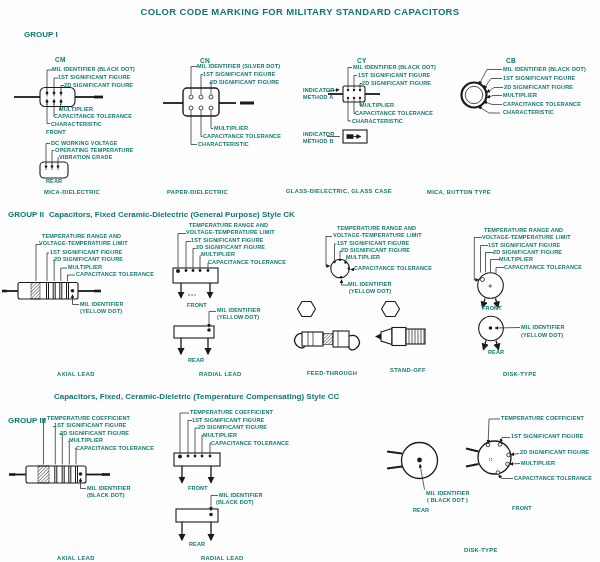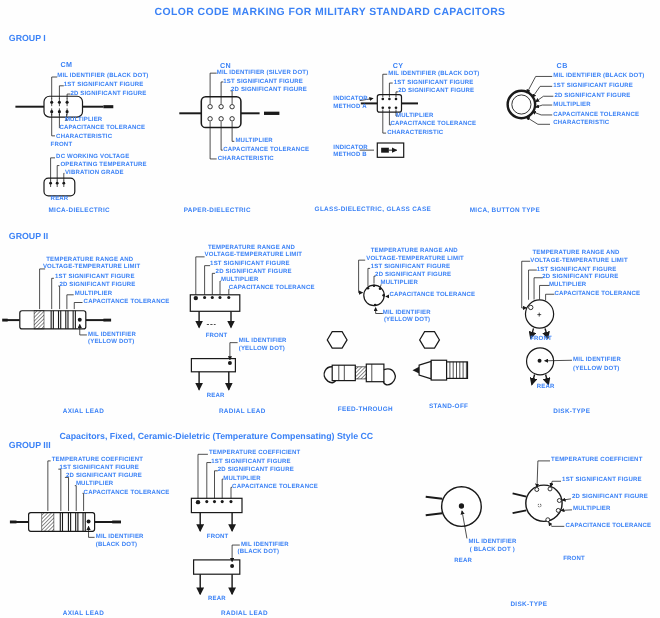--- a/index.html
+++ b/index.html
@@ -1,19 +1,19 @@
 <!DOCTYPE html>
 <html><head>
 <meta charset="utf-8">
 <style>
   * { margin:0; padding:0; box-sizing:border-box; }
   html,body { background:#9a9a9a; }
   .page {
     position:relative; width:600px; height:562px; margin:0 auto;
-    background:#fefefe; overflow:hidden; color:#3b82f6;
+    background:#fefefe; overflow:hidden; color:#0f766e;
     font-family:"Liberation Sans", sans-serif;
   }
   .title {
     position:absolute; left:0; top:6px; width:600px; text-align:center;
     font-size:9.5px; font-weight:700; letter-spacing:0.35px; white-space:nowrap;
   }
   .ghead { position:absolute; font-size:8px; font-weight:700; white-space:nowrap; }
   .dname { position:absolute; font-size:6.5px; font-weight:700; white-space:nowrap; letter-spacing:0.4px; }
   .lb { position:absolute; font-size:5.5px; font-weight:700; letter-spacing:0.15px; line-height:1; white-space:nowrap; }
   .cap { position:absolute; font-size:5.8px; font-weight:700; letter-spacing:0.3px; line-height:1; white-space:nowrap; }
@@ -293,21 +293,21 @@
       <polyline class="ld" points="500,419 489,419 488.2,442.8" marker-end="url(#ar)"></polyline>
       <polyline class="ld" points="510,437.5 502,437.5 500.5,442.3" marker-end="url(#ar)"></polyline>
       <polyline class="ld" points="519,453.5 511,454.7" marker-end="url(#ar)"></polyline>
       <polyline class="ld" points="520,463.5 510,464" marker-end="url(#ar)"></polyline>
       <polyline class="ld" points="513,478.5 501.5,478.5 498.8,474.8" marker-end="url(#ar)"></polyline>
     </g>
   </svg>
 
   <div class="title">COLOR CODE MARKING FOR MILITARY STANDARD CAPACITORS</div>
 
-  <div class="ghead" style="left:8px;top:30px">GROUP I</div>
+  <div class="ghead" style="left:24px;top:30px">GROUP I</div>
 
   <div class="dname" style="left:55px;top:56px">CM</div>
   <div class="lb" style="left:52px;top:67px">MIL IDENTIFIER (BLACK DOT)</div>
   <div class="lb" style="left:58px;top:75px">1ST SIGNIFICANT FIGURE</div>
   <div class="lb" style="left:64px;top:83px">2D SIGNIFICANT FIGURE</div>
   <div class="lb" style="left:59px;top:107px">MULTIPLIER</div>
   <div class="lb" style="left:54px;top:114px">CAPACITANCE TOLERANCE</div>
   <div class="lb" style="left:51px;top:122px">CHARACTERISTIC</div>
   <div class="lb" style="left:46px;top:130px">FRONT</div>
   <div class="lb" style="left:51px;top:141px">DC WORKING VOLTAGE</div>
@@ -341,20 +341,21 @@
   <div class="dname" style="left:506px;top:57px">CB</div>
   <div class="lb" style="left:503px;top:67px">MIL IDENTIFIER (BLACK DOT)</div>
   <div class="lb" style="left:503px;top:76px">1ST SIGNIFICANT FIGURE</div>
   <div class="lb" style="left:504px;top:85px">2D SIGNIFICANT FIGURE</div>
   <div class="lb" style="left:503px;top:93px">MULTIPLIER</div>
   <div class="lb" style="left:503px;top:102px">CAPACITANCE TOLERANCE</div>
   <div class="lb" style="left:503px;top:110px">CHARACTERISTIC</div>
   <div class="cap" style="left:427px;top:190px">MICA, BUTTON TYPE</div>
 
   <div class="ghead" style="left:8px;top:210px">GROUP II</div>
+  <div class="ghead" style="left:49px;top:210px">Capacitors, Fixed Ceramic-Dielectric (General Purpose) Style CK</div>
 
   <div class="lb" style="left:42px;top:234px">TEMPERATURE RANGE AND</div>
   <div class="lb" style="left:39px;top:241px">VOLTAGE-TEMPERATURE LIMIT</div>
   <div class="lb" style="left:50px;top:250px">1ST SIGNIFICANT FIGURE</div>
   <div class="lb" style="left:54px;top:257px">2D SIGNIFICANT FIGURE</div>
   <div class="lb" style="left:68px;top:265px">MULTIPLIER</div>
   <div class="lb" style="left:76px;top:272px">CAPACITANCE TOLERANCE</div>
   <div class="lb" style="left:80px;top:302px">MIL IDENTIFIER</div>
   <div class="lb" style="left:80px;top:309px">(YELLOW DOT)</div>
   <div class="cap" style="left:57px;top:372px">AXIAL LEAD</div>
@@ -387,21 +388,21 @@
   <div class="lb" style="left:488px;top:243px">1ST SIGNIFICANT FIGURE</div>
   <div class="lb" style="left:493px;top:250px">2D SIGNIFICANT FIGURE</div>
   <div class="lb" style="left:499px;top:257px">MULTIPLIER</div>
   <div class="lb" style="left:504px;top:265px">CAPACITANCE TOLERANCE</div>
   <div class="lb" style="left:482px;top:306px">FRONT</div>
   <div class="lb" style="left:521px;top:325px">MIL IDENTIFIER</div>
   <div class="lb" style="left:521px;top:333px">(YELLOW DOT)</div>
   <div class="lb" style="left:488px;top:350px">REAR</div>
   <div class="cap" style="left:503px;top:372px">DISK-TYPE</div>
 
-  <div class="ghead" style="left:8px;top:400px">GROUP III</div>
+  <div class="ghead" style="left:8px;top:416px">GROUP III</div>
   <div class="ghead" style="left:54px;top:392px">Capacitors, Fixed, Ceramic-Dieletric (Temperature Compensating) Style CC</div>
 
   <div class="lb" style="left:47px;top:416px">TEMPERATURE COEFFICIENT</div>
   <div class="lb" style="left:54px;top:423px">1ST SIGNIFICANT FIGURE</div>
   <div class="lb" style="left:60px;top:431px">2D SIGNIFICANT FIGURE</div>
   <div class="lb" style="left:69px;top:438px">MULTIPLIER</div>
   <div class="lb" style="left:76px;top:446px">CAPACITANCE TOLERANCE</div>
   <div class="lb" style="left:87px;top:486px">MIL IDENTIFIER</div>
   <div class="lb" style="left:87px;top:493px">(BLACK DOT)</div>
   <div class="cap" style="left:57px;top:556px">AXIAL LEAD</div>

